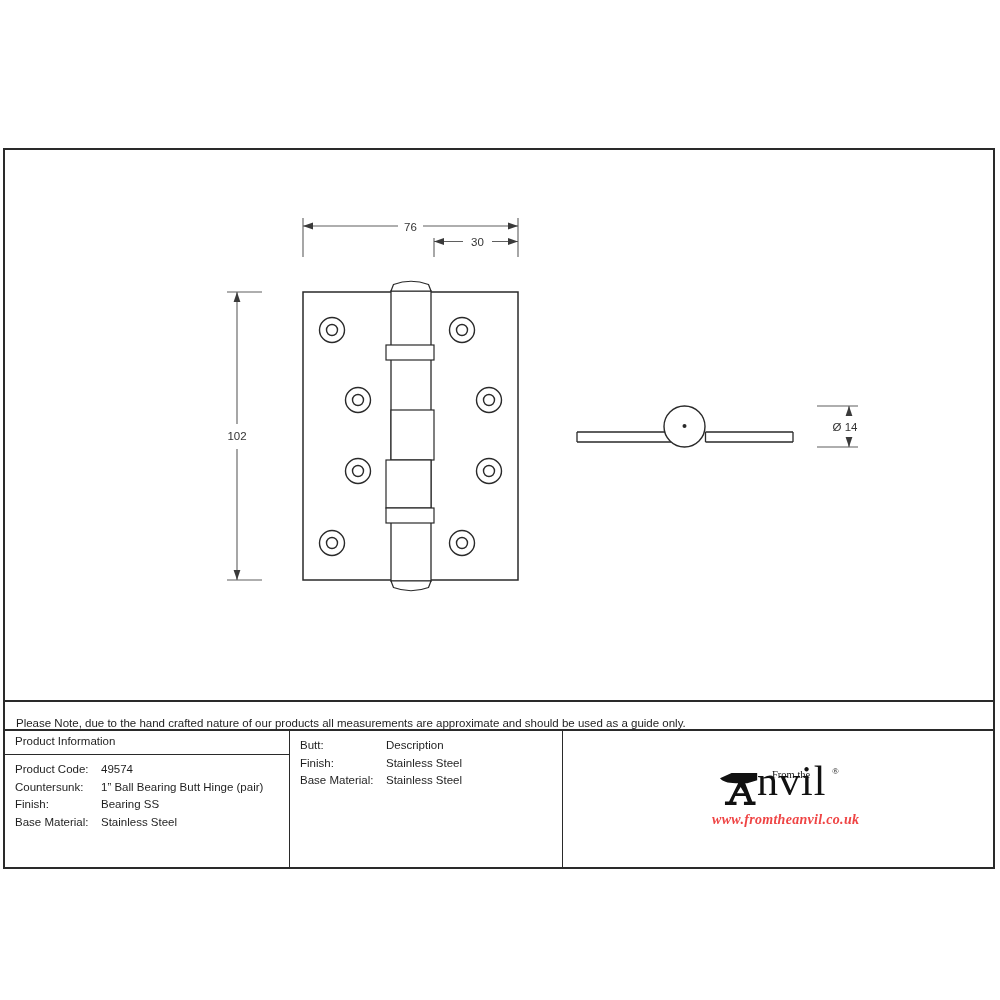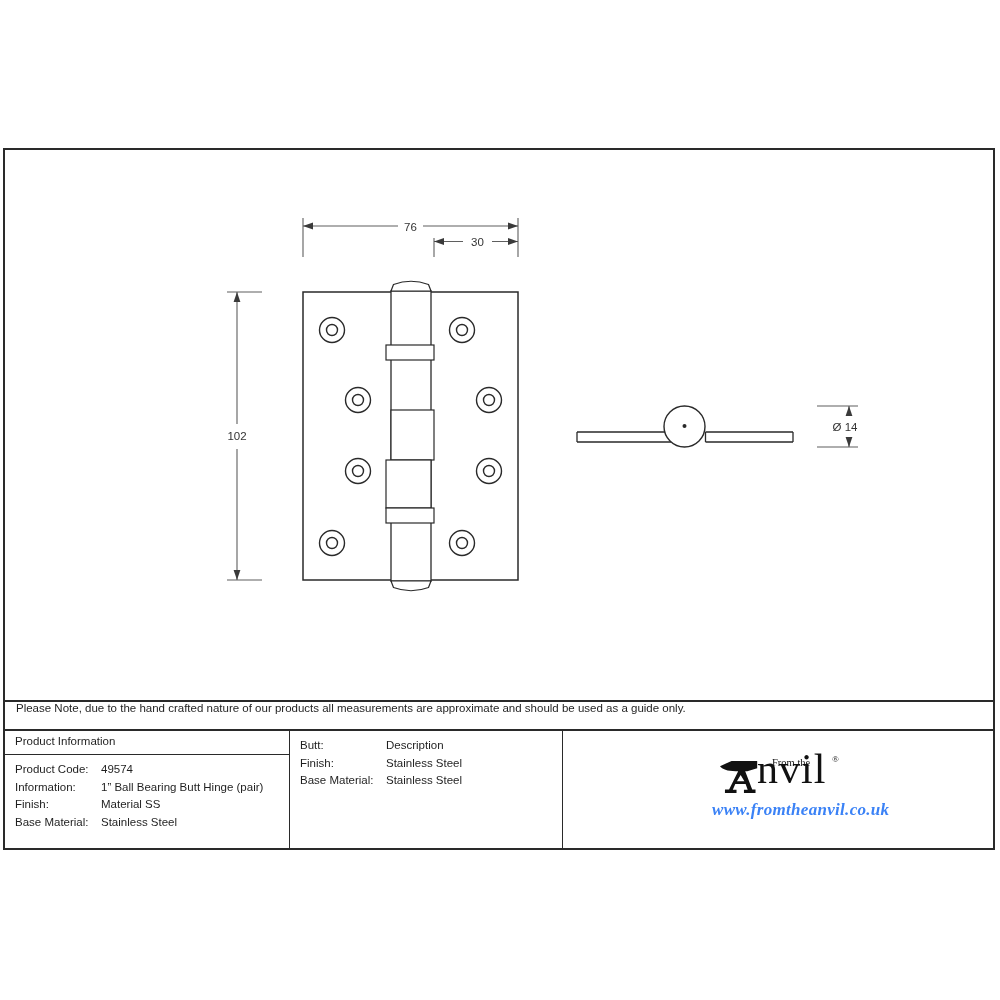--- a/index.html
+++ b/index.html
@@ -14,24 +14,24 @@
   }
   .drawing-svg{position:absolute;left:0;top:0;width:1000px;height:1000px;pointer-events:none;}
   .obj{stroke:#2a2a2a;fill:none;}
   .objf{stroke:#2a2a2a;fill:#ffffff;}
   .dim{stroke:#5f5f5f;stroke-width:1.1;fill:none;}
   .dim-arrow{fill:#3a3a3a;stroke:none;}
   .dim-text{fill:#333333;font-family:"Liberation Sans",sans-serif;font-size:11.5px;}
   .note-row{
     position:absolute;left:3px;top:700px;width:992px;height:31px;
     box-sizing:border-box;border:2px solid #2a2a2a;background:#fff;
-    display:flex;align-items:flex-start;padding-left:11px;font-size:11.5px;
+    display:flex;align-items:flex-end;padding-left:11px;font-size:11.5px;
   }
   .info-table{
-    position:absolute;left:3px;top:731px;width:992px;height:119px;
+    position:absolute;left:3px;top:731px;width:992px;height:138px;
     box-sizing:border-box;border-left:2px solid #2a2a2a;border-right:2px solid #2a2a2a;
     border-bottom:2px solid #2a2a2a;background:#fff;display:flex;
   }
   .col{box-sizing:border-box;border-right:1.6px solid #2a2a2a;}
   .col.c1{width:285px;} .col.c2{width:262px;} .col.c3{width:273px;}
   .col.logo-cell{flex:1;border-right:none;display:flex;align-items:center;justify-content:center;}
   .col-header{
     height:19px;border-bottom:1.6px solid #2a2a2a;box-sizing:content-box;
     padding:4px 0 0 10px;font-size:11.5px;
   }
@@ -50,21 +50,21 @@
     position:absolute;left:57px;top:2px;
     font-family:"Liberation Serif",serif;font-size:10.5px;color:#111;
   }
   .logo-reg{
     position:absolute;left:117px;top:-1px;
     font-family:"Liberation Serif",serif;font-size:9px;color:#111;
   }
   .logo-url{
     margin-top:1px;text-align:center;
     font-family:"Liberation Serif",serif;font-style:italic;font-weight:bold;
-    font-size:17px;color:#3b82f6;letter-spacing:0.3px;white-space:nowrap;
+    font-size:14px;color:#ef4444;letter-spacing:0.3px;white-space:nowrap;
   }
 </style>
 </head>
 <body>
 
 <div class="frame"></div>
 
 <svg class="drawing-svg" viewBox="0 0 1000 1000">
 
   <g>
@@ -149,26 +149,26 @@
 <div class="info-table">
 
   <div class="col c1">
     <div class="col-header">Product Information</div>
     <div class="col-body">
       <div class="spec-row">
         <span class="spec-label">Product Code:</span>
         <span class="spec-value">49574</span>
       </div>
       <div class="spec-row">
-        <span class="spec-label">Information:</span>
+        <span class="spec-label">Countersunk:</span>
         <span class="spec-value">1” Ball Bearing Butt Hinge (pair)</span>
       </div>
       <div class="spec-row">
         <span class="spec-label">Finish:</span>
-        <span class="spec-value">Material SS</span>
+        <span class="spec-value">Bearing SS</span>
       </div>
       <div class="spec-row">
         <span class="spec-label">Base Material:</span>
         <span class="spec-value">Stainless Steel</span>
       </div>
     </div>
   </div>
 
 
   <div class="col c3">

